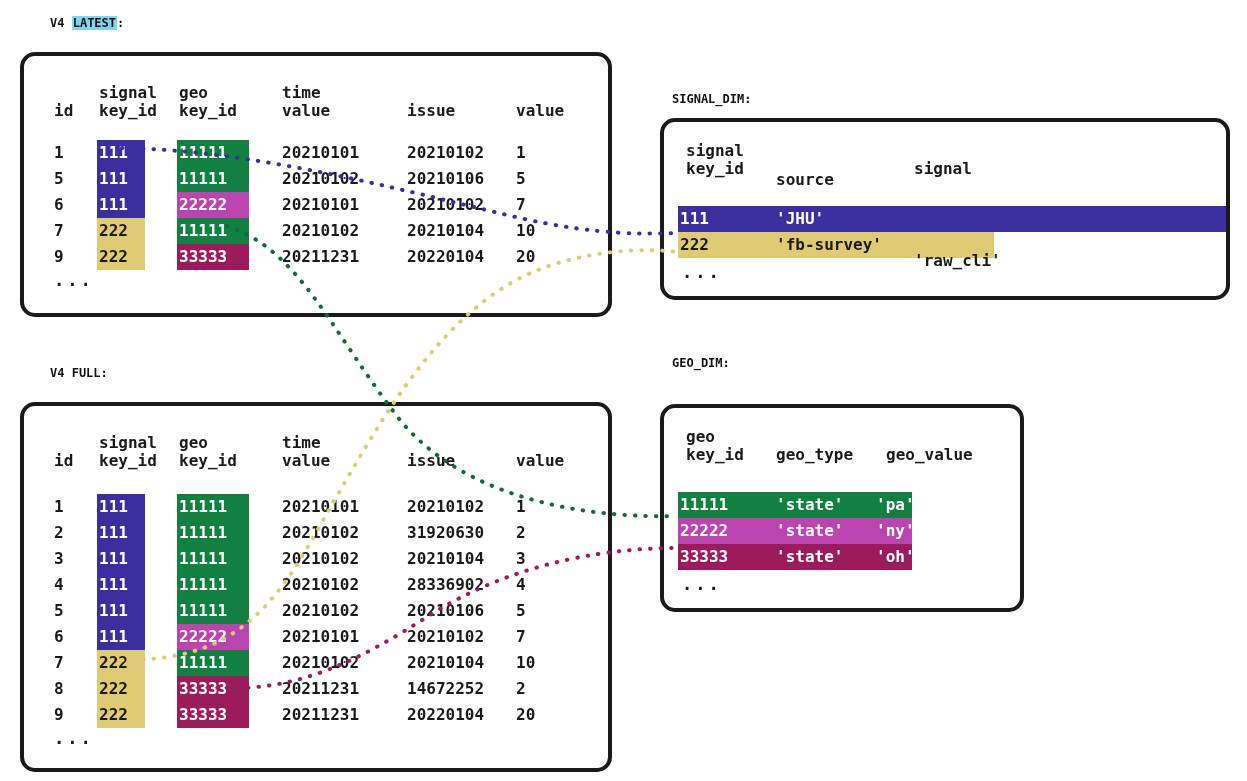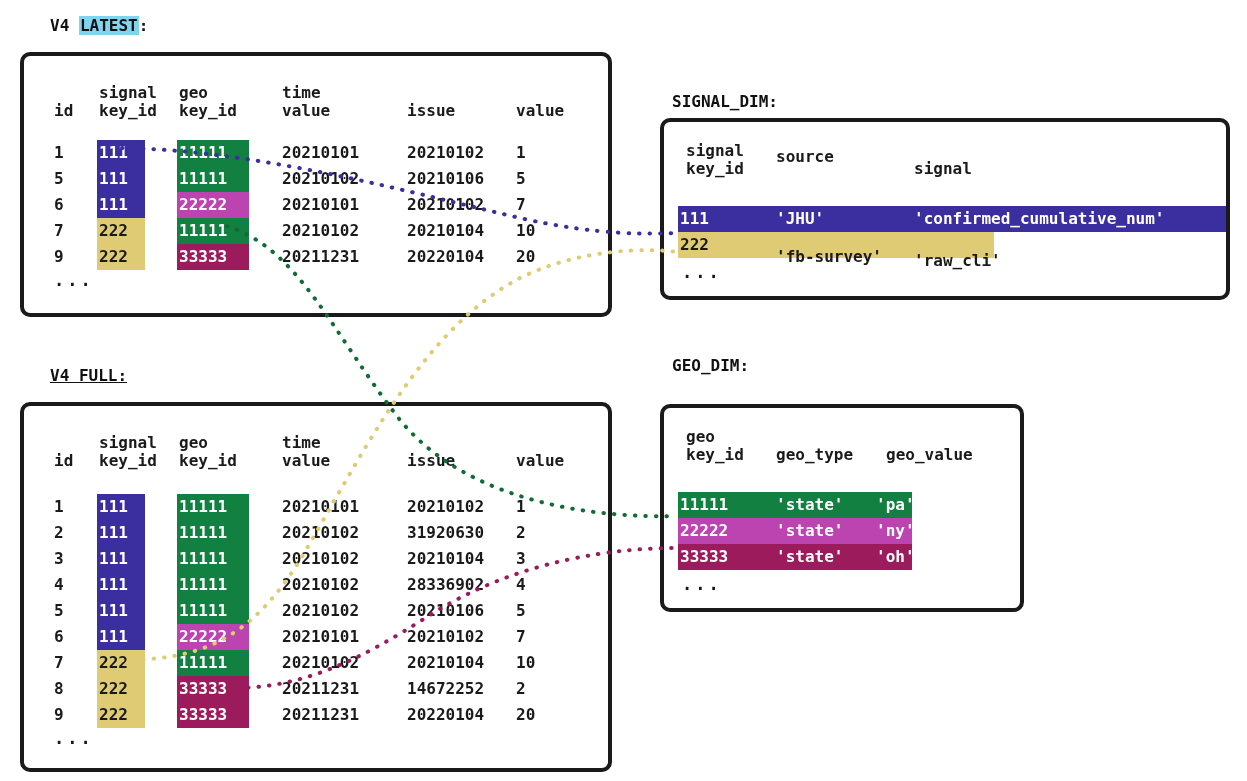--- a/index.html
+++ b/index.html
@@ -1,24 +1,24 @@
 <!DOCTYPE html>
 <html><head>
 <meta charset="utf-8">
 <style>
   html,body{margin:0;padding:0;background:#ffffff;}
   body{width:1247px;height:781px;position:relative;overflow:hidden;
        font-family:"DejaVu Sans Mono","Liberation Mono",monospace;}
   .stage{position:absolute;left:0;top:0;width:1247px;height:781px;}
 
-  .caption{position:absolute;font-weight:bold;font-size:16px;color:#111;
+  .caption{position:absolute;font-weight:bold;font-size:12px;color:#111;
            letter-spacing:0px;white-space:pre;}
   .hl-cyan{background:#7FD4F0;padding:0 1px;}
 
-  .card{position:absolute;border:4px solid #1a1a1a;border-radius:10px;
+  .card{position:absolute;border:4px solid #1a1a1a;border-radius:15px;
         background:#ffffff;box-sizing:border-box;}
 
   .tbl{position:absolute;left:0;top:0;width:100%;height:100%;}
   .cell{position:absolute;white-space:pre;font-size:16px;font-weight:bold;
         color:#1a1a1a;line-height:17px;}
   .hdr{font-weight:bold;}
   .chip{position:absolute;font-size:16px;font-weight:bold;line-height:26px;
         white-space:pre;box-sizing:border-box;padding-left:2px;}
   .dots{position:absolute;font-size:17px;font-weight:bold;color:#1a1a1a;
         letter-spacing:3px;}
@@ -26,21 +26,21 @@
   svg.links{position:absolute;left:0;top:0;width:1247px;height:781px;
             pointer-events:none;overflow:visible;}
 </style>
 </head>
 <body>
 
 <div class="stage">
 
   <div class="caption" style="left:50px;top:16px;"><span>V4 </span><span class="hl-cyan">LATEST</span><span>:</span></div>
 
-  <div class="caption" style="left:50px;top:366px;text-decoration:underline;">V4 FULL:</div>
+  <div class="caption" style="left:50px;top:366px;">V4 FULL:</div>
   <div class="caption" style="left:672px;top:92px;">SIGNAL_DIM:</div>
   <div class="caption" style="left:672px;top:356px;">GEO_DIM:</div>
 
   <div class="card" style="left:20px;top:52px;width:592px;height:265px;">
     <div class="tbl">
       <div class="cell hdr" style="left:75px;top:28px;">signal</div>
       <div class="cell hdr" style="left:155px;top:28px;">geo</div>
       <div class="cell hdr" style="left:258px;top:28px;">time</div>
 
       <div class="cell hdr" style="left:30px;top:46px;">id</div>
@@ -166,32 +166,31 @@
       <div class="cell" style="left:492px;top:300px;">20</div>
 
       <div class="dots" style="left:30px;top:322px;">...</div>
     </div>
   </div>
 
   <div class="card" style="left:660px;top:118px;width:570px;height:182px;">
     <div class="tbl">
       <div class="cell hdr" style="left:22px;top:20px;">signal</div>
       <div class="cell hdr" style="left:22px;top:38px;">key_id</div>
-      <div class="cell hdr" style="left:112px;top:26px;">source</div>
+      <div class="cell hdr" style="left:112px;top:49px;">source</div>
       <div class="cell hdr" style="left:250px;top:38px;">signal</div>
 
       <div class="chip" style="left:14px;top:84px;width:548px;height:26px;background:#3B2E9E;color:#fff;">
         <span style="position:absolute;left:2px;top:0;">111</span>
         <span style="position:absolute;left:98px;top:0;">'JHU'</span>
-        <span style="position:absolute;left:236px;top:0;">'confirmed_cumulative_num'</span>
       </div>
 
       <div class="chip" style="left:14px;top:110px;width:316px;height:26px;background:#DFCB73;color:#1a1a1a;">
         <span style="position:absolute;left:2px;top:0;">222</span>
-        <span style="position:absolute;left:98px;top:0;margin-top:12px;">'fb-survey'</span>
+        <span style="position:absolute;left:98px;top:0;">'fb-survey'</span>
         <span style="position:absolute;left:236px;top:16px;">'raw_cli'</span>
       </div>
 
       <div class="dots" style="left:18px;top:140px;">...</div>
     </div>
   </div>
 
   <div class="card" style="left:660px;top:404px;width:364px;height:208px;">
     <div class="tbl">
       <div class="cell hdr" style="left:22px;top:20px;">geo</div>

